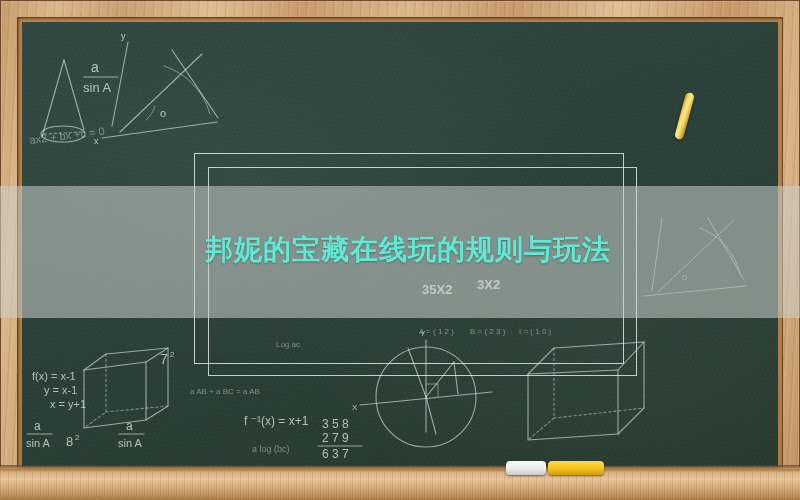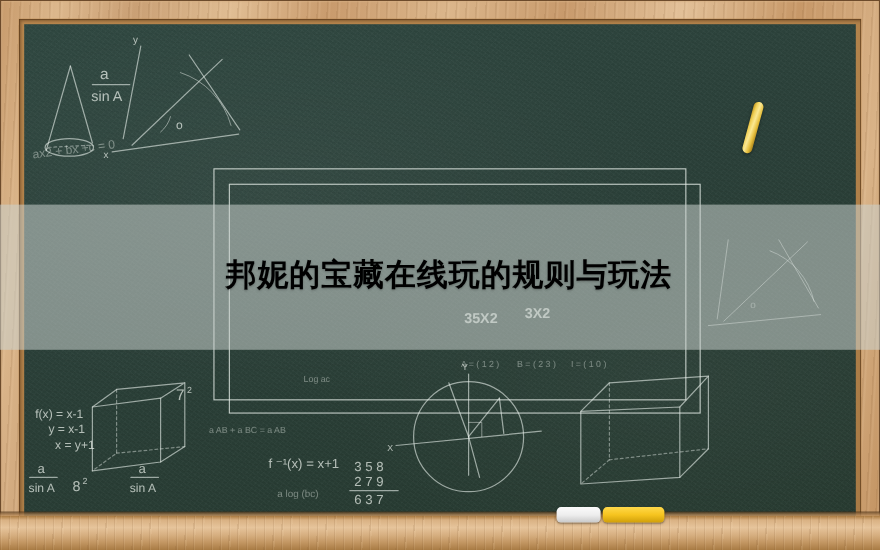--- a/index.html
+++ b/index.html
@@ -98,21 +98,21 @@
     pointer-events:none;
   }
 
   
   .title{
     position:absolute;
     left:205px;top:232px;
     width:560px;
     font-size:28px;
     font-weight:bold;
-    color:#000000;
+    color:#5eead4;
     letter-spacing:1px;
     line-height:36px;
     text-shadow:0 1px 2px rgba(0,0,0,.28);
     white-space:nowrap;
   }
 
   
   .chalk-stick{
     position:absolute;
     left:680px;top:92px;

